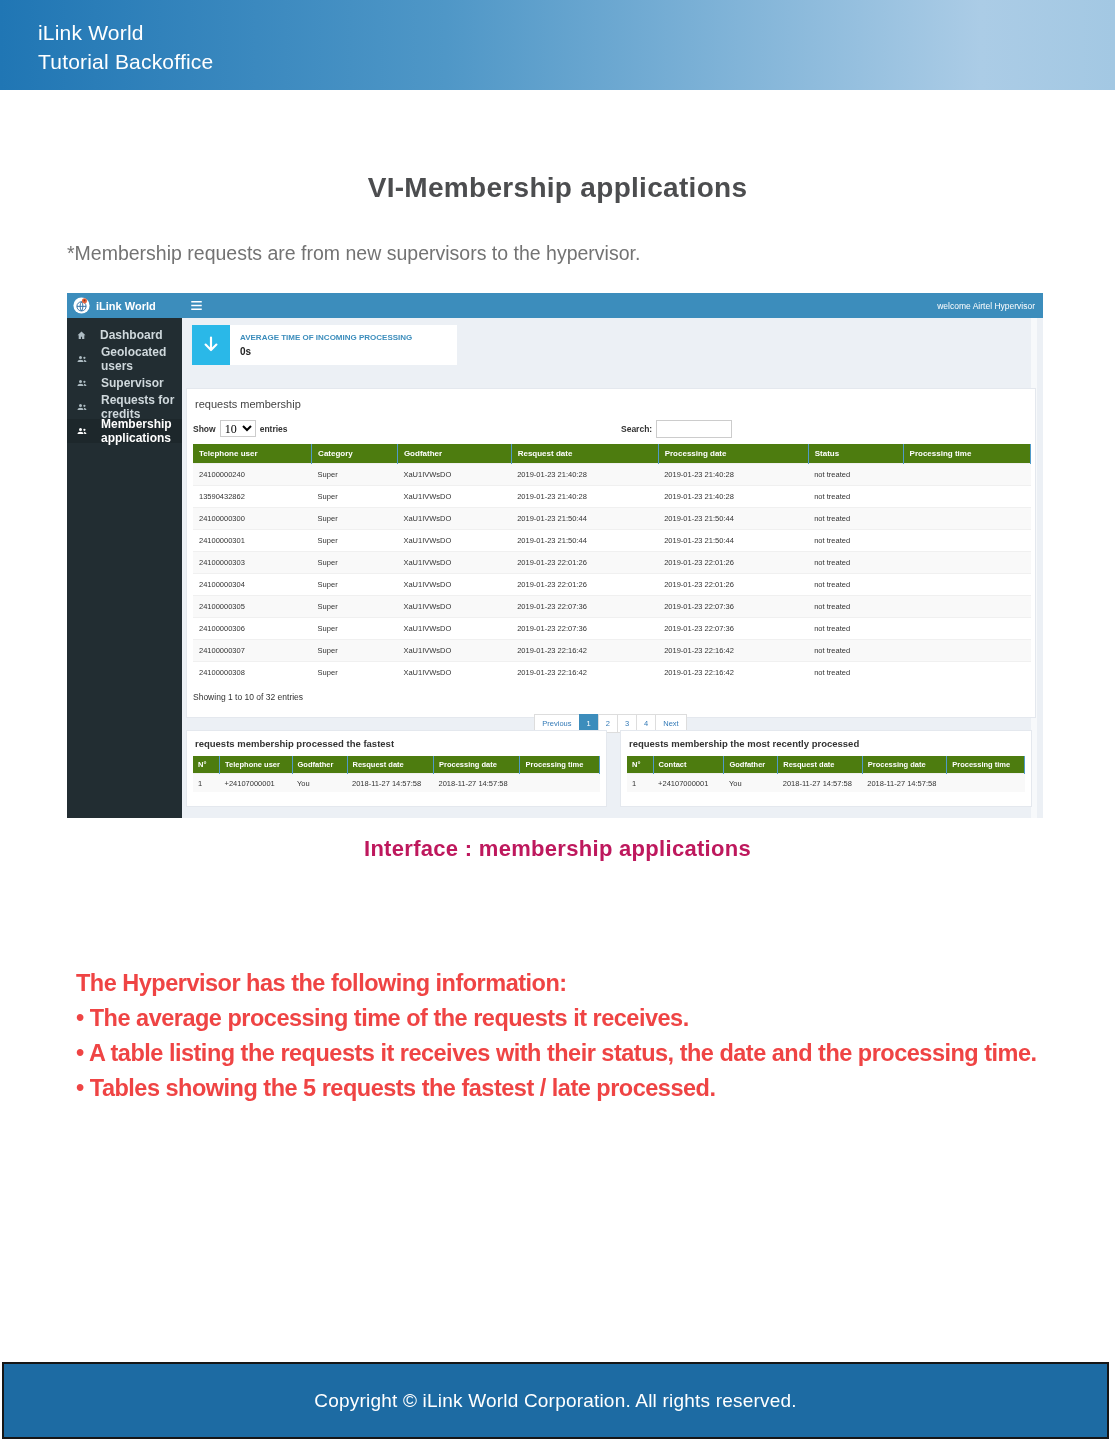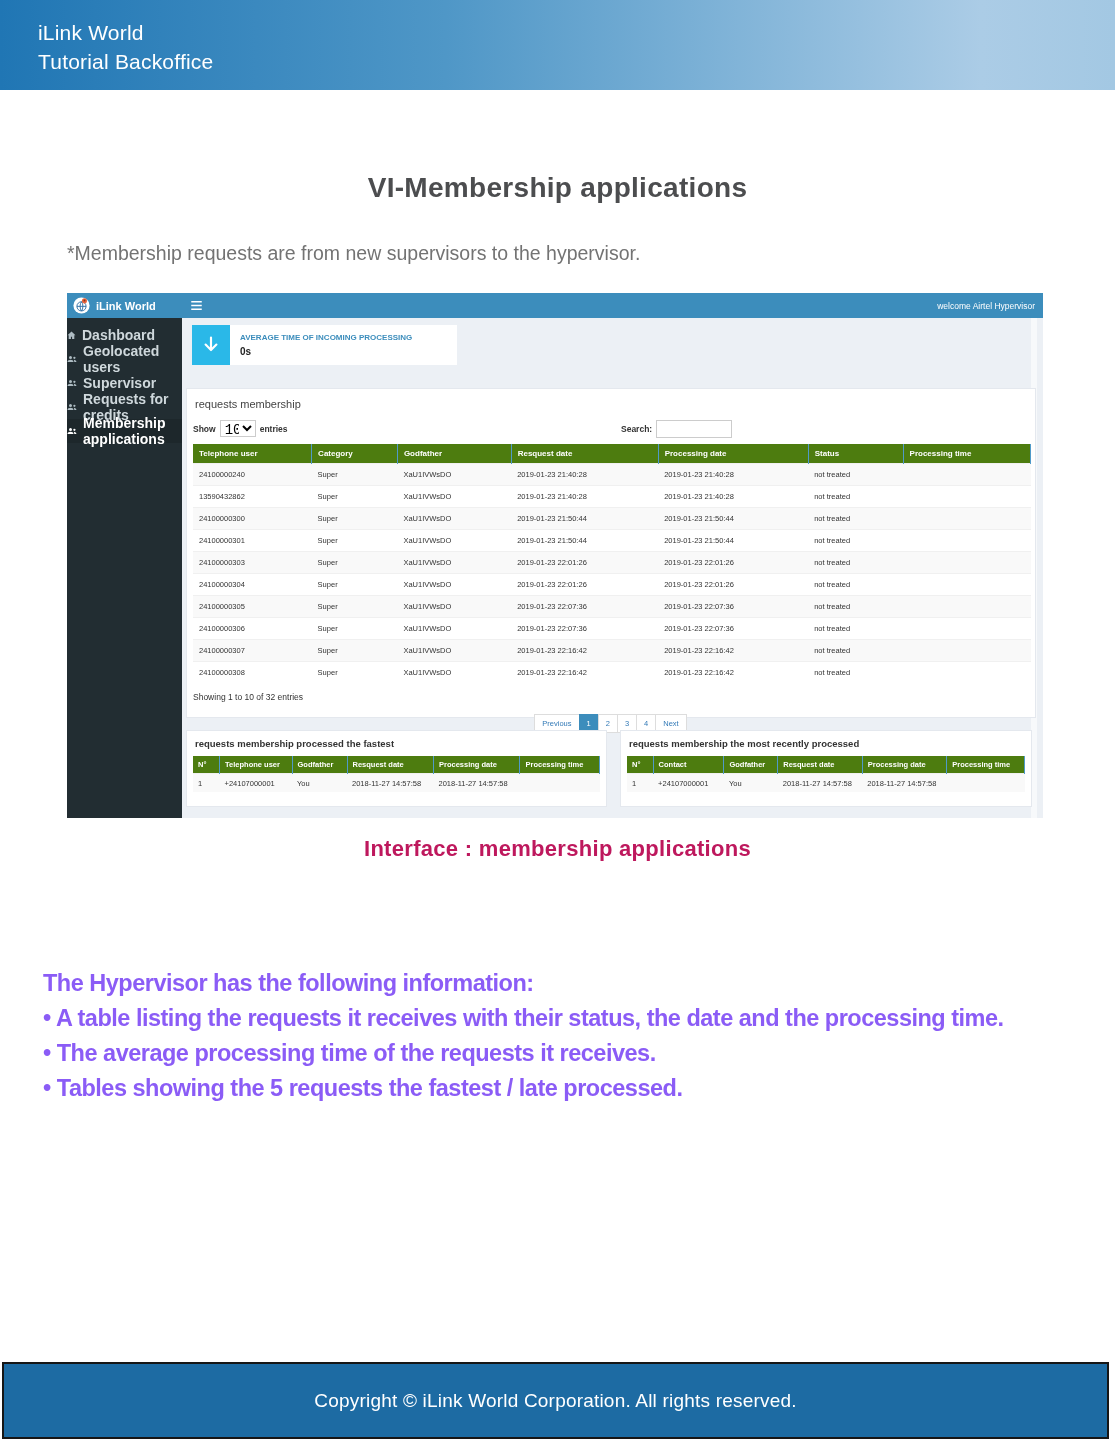--- a/index.html
+++ b/index.html
@@ -12,57 +12,57 @@
     position:absolute;left:0;top:0;width:1115px;height:90px;
     background:linear-gradient(90deg,#2076b4 0%,#4f97c7 40%,#abcce6 88%,#a3c8e3 100%);
     color:#fff;
   }
   .page-header .hd-text{position:absolute;left:38px;top:18px;font-size:21px;line-height:29px;letter-spacing:.2px;}
   .doc-title{position:absolute;left:0;top:172px;width:100%;text-align:center;
     font-size:28px;font-weight:bold;color:#4c4d4f;letter-spacing:.3px;}
   .doc-subtitle{position:absolute;left:67px;top:234px;font-size:19.5px;color:#737373;margin-top:8px;}
   .caption{position:absolute;left:0;top:836px;width:100%;text-align:center;
     font-weight:bold;font-size:22px;color:#be185d;letter-spacing:.3px;}
-  .bodytext{position:absolute;left:43px;top:966px;width:1010px;
-    font-size:23.5px;font-weight:bold;color:#8b5cf6;letter-spacing:-0.5px;line-height:35px;}
+  .bodytext{position:absolute;left:76px;top:966px;width:1010px;
+    font-size:23.5px;font-weight:bold;color:#ef4444;letter-spacing:-0.5px;line-height:35px;}
   .bodytext .bullet::before{content:"• ";}
   .page-footer{position:absolute;left:2px;top:1362px;width:1103px;height:73px;
     background:#1d6ba3;border:2px solid #161616;display:flex;align-items:center;justify-content:center;
     color:#fff;font-size:19px;letter-spacing:.2px;}
 
   
   .shot{position:absolute;left:67px;top:293px;width:976px;height:525px;background:#fff;font-size:8px;}
   .topbar{height:25px;display:flex;align-items:stretch;background:#3c8dbc;}
   .brand{width:115px;display:flex;align-items:center;gap:6px;padding-left:6px;box-sizing:border-box;background:#3c8dbc;}
   .brand-name{font-weight:bold;font-size:11px;color:#fff;white-space:nowrap;}
   .burger{display:flex;align-items:center;padding:0 9px;cursor:pointer;}
   .welcome{margin-left:auto;display:flex;align-items:center;padding-right:8px;
     font-size:8.5px;font-weight:normal;color:#fff;}
   .appbody{display:flex;height:500px;}
   .sidebar{width:115px;background:#222d32;box-sizing:border-box;padding-top:5px;}
-  .side-item{display:flex;align-items:center;gap:6px;height:24px;
-    color:#cfd8dc;font-size:14px;font-weight:bold;cursor:pointer;}
+  .side-item{display:flex;align-items:center;gap:14px;height:24px;padding-left:10px;
+    color:#cfd8dc;font-size:12px;font-weight:bold;cursor:pointer;}
   .side-item .side-icon{display:flex;align-items:center;color:#aebcc3;}
   .side-item.active{background:#1d272b;color:#fff;}
   .side-item.active .side-icon{color:#fff;}
   .content{flex:1;background:#ecf0f5;position:relative;}
   .scroll-strip{position:absolute;right:6px;top:0;bottom:0;width:6px;background:#f7f9fb;}
 
   .card{position:absolute;left:10px;top:7px;width:265px;height:40px;display:flex;background:#fff;}
   .card-icon{width:38px;background:#2ab8e8;color:#fff;display:flex;align-items:center;justify-content:center;}
   .card-body{flex:1;padding:8px 10px;box-sizing:border-box;}
   .card-title{color:#3c8dbc;font-weight:bold;font-size:8px;}
   .card-value{font-weight:bold;font-size:10px;color:#222;margin-top:4px;}
 
   .panel{background:#fff;border:1px solid #e4e8ee;box-sizing:border-box;position:absolute;}
   .panel-main{left:4px;top:70px;width:850px;height:330px;padding:6px;}
   .panel-title{font-size:11px;color:#444;margin:3px 0 10px 2px;}
   .controls{position:relative;height:24px;font-size:8.5px;color:#333;font-weight:bold;}
   .show-group{display:flex;gap:4px;align-items:center;}
-  .show-group select{width:36px;height:17px;font-size:14px;border:1px solid #ccc;background:#fff;font-family:Liberation Mono, monospace;}
+  .show-group select{width:36px;height:17px;font-size:12px;border:1px solid #ccc;background:#fff;font-family:Liberation Serif, serif;}
   .search-group{position:absolute;left:428px;top:0;display:flex;gap:4px;align-items:center;}
   .search-group input{width:68px;height:14px;border:1px solid #ccc;font-size:8px;padding:1px 3px;}
 
   table.dtable{border-collapse:collapse;table-layout:fixed;width:838px;}
   table.dtable th{background:#4d7c0f;color:#fff;font-size:8px;text-align:left;
     padding:5px 6px;font-weight:bold;border-right:1px solid #4f9ac9;cursor:pointer;}
   table.dtable td{font-size:7.5px;color:#333;padding:6px 6px;border-top:1px solid #f0f0f0;
     overflow:hidden;white-space:nowrap;}
   table.dtable tbody tr:nth-child(odd){background:#f9f9f9;}
 
@@ -374,18 +374,18 @@
           </table>
       </div>
     </div>
   </div>
 </div>
 
 <div class="caption">Interface : membership applications</div>
 
 <div class="bodytext">
   <div>The Hypervisor has the following information:</div>
+  <div class="bullet">The average processing time of the requests it receives.</div>
   <div class="bullet">A table listing the requests it receives with their status, the date and the processing time.</div>
-  <div class="bullet">The average processing time of the requests it receives.</div>
   <div class="bullet">Tables showing the 5 requests the fastest / late processed.</div>
 </div>
 
 <div class="page-footer">Copyright © iLink World Corporation. All rights reserved.</div>
 
 </body></html>

